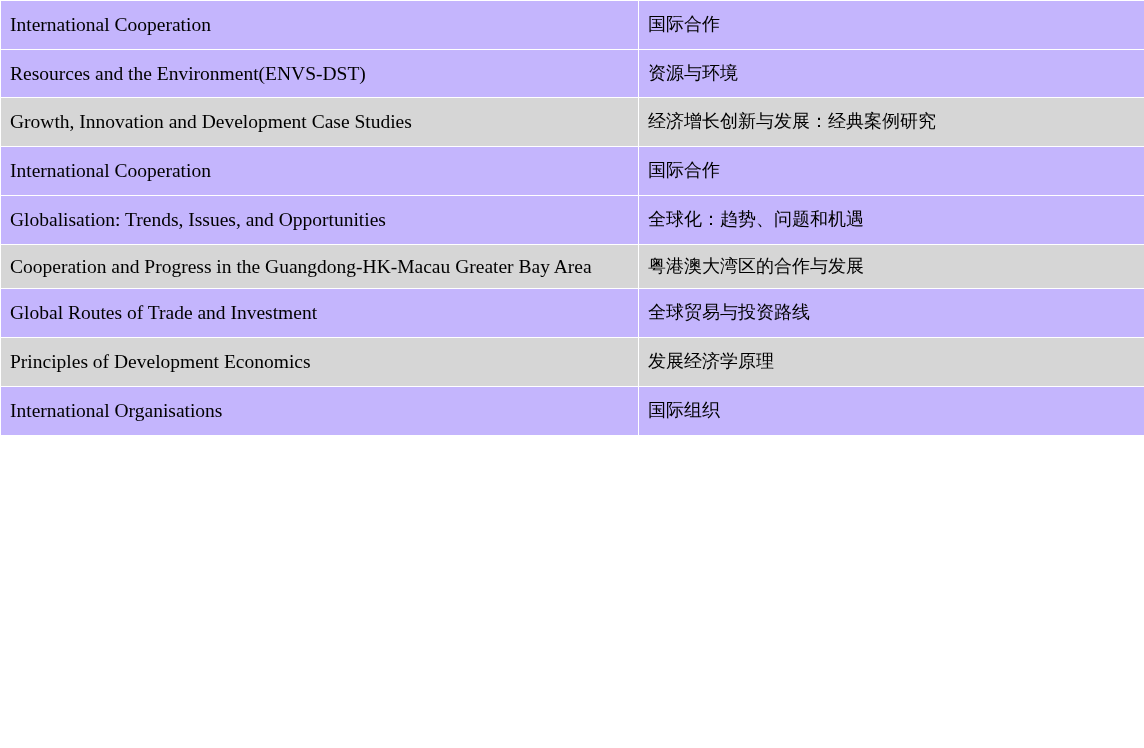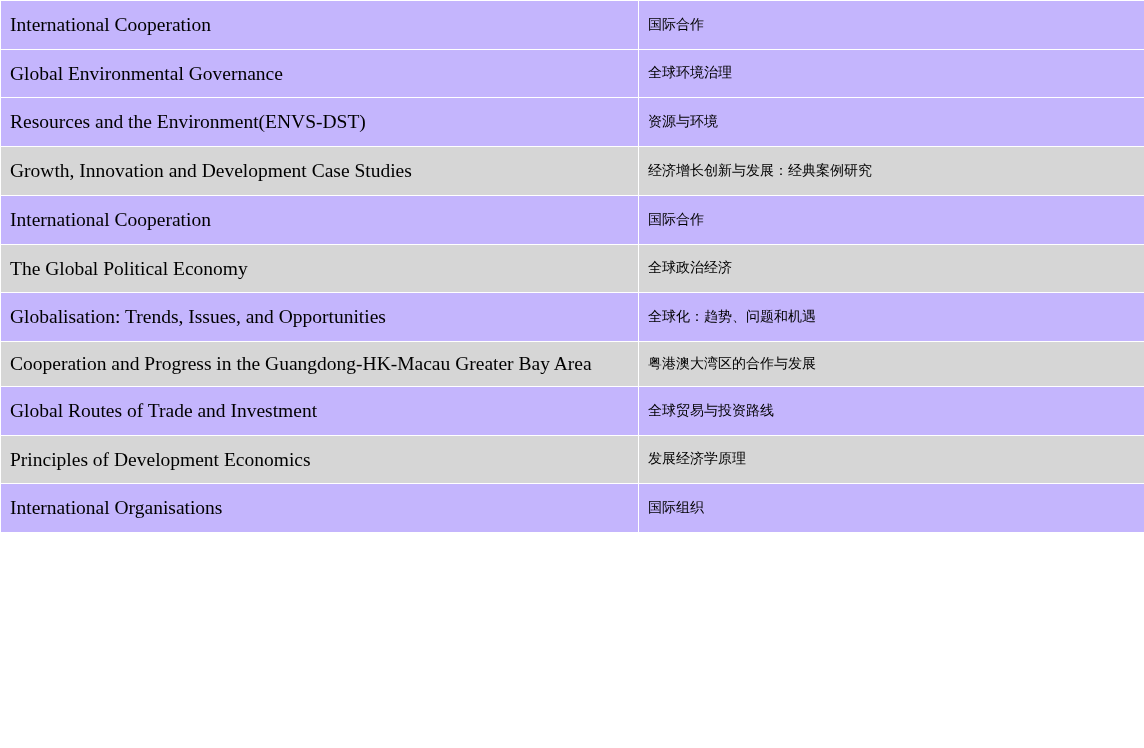--- a/index.html
+++ b/index.html
@@ -31,22 +31,22 @@
     color: #000000;
     background: #d3d3d3;
   }
   table.course-table tr.shade-a td {
     background: #c4b5fd;
   }
   table.course-table tr.shade-b td {
     background: #d6d6d6;
   }
   table.course-table td.cell-zh {
-    font-family: Liberation Serif, serif;
-    font-size: 14px;
+    font-family: Liberation Sans, sans-serif;
+    font-size: 18px;
   }
   table.course-table td.cell-en {
     font-family: "Liberation Serif", serif;
     font-size: 19.5px;
   }
   table.course-table tr.tall td {
     padding-top: 9px;
     padding-bottom: 9px;
   }
 </style>
@@ -57,38 +57,30 @@
   <colgroup>
     <col class="col-en">
     <col class="col-zh">
   </colgroup>
   <tbody>
     <tr class="shade-a">
       <td class="cell-en">International Cooperation</td>
       <td class="cell-zh">国际合作</td>
     </tr>
     <tr class="shade-a">
-      <td class="cell-en">Global Environmental Governance</td>
-      <td class="cell-zh">全球环境治理</td>
-    </tr>
-    <tr class="shade-a">
       <td class="cell-en">Resources and the Environment(ENVS-DST)</td>
       <td class="cell-zh">资源与环境</td>
     </tr>
     <tr class="shade-b">
       <td class="cell-en">Growth, Innovation and Development Case Studies</td>
       <td class="cell-zh">经济增长创新与发展：经典案例研究</td>
     </tr>
     <tr class="shade-a">
       <td class="cell-en">International Cooperation</td>
       <td class="cell-zh">国际合作</td>
-    </tr>
-    <tr class="shade-b">
-      <td class="cell-en">The Global Political Economy</td>
-      <td class="cell-zh">全球政治经济</td>
     </tr>
     <tr class="shade-a">
       <td class="cell-en">Globalisation: Trends, Issues, and Opportunities</td>
       <td class="cell-zh">全球化：趋势、问题和机遇</td>
     </tr>
     <tr class="shade-b tall">
       <td class="cell-en">Cooperation and Progress in the Guangdong-HK-Macau Greater Bay Area</td>
       <td class="cell-zh">粤港澳大湾区的合作与发展</td>
     </tr>
     <tr class="shade-a">

